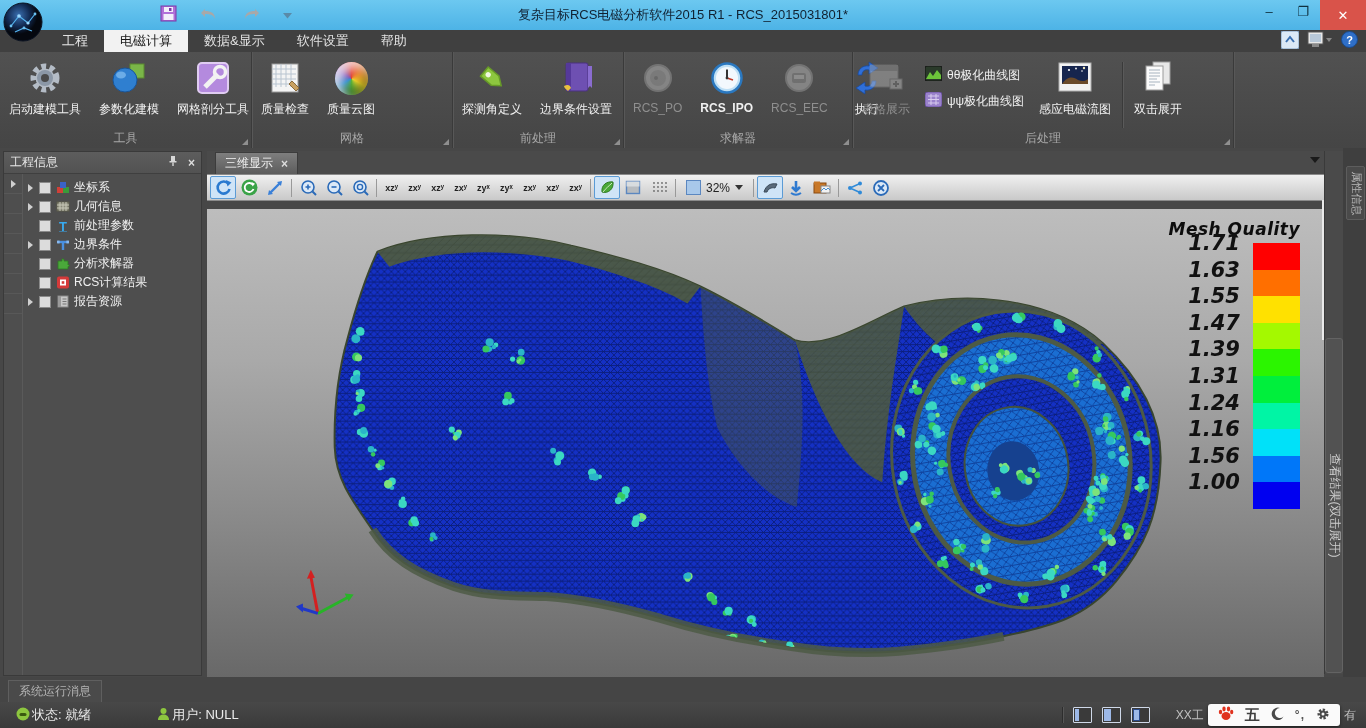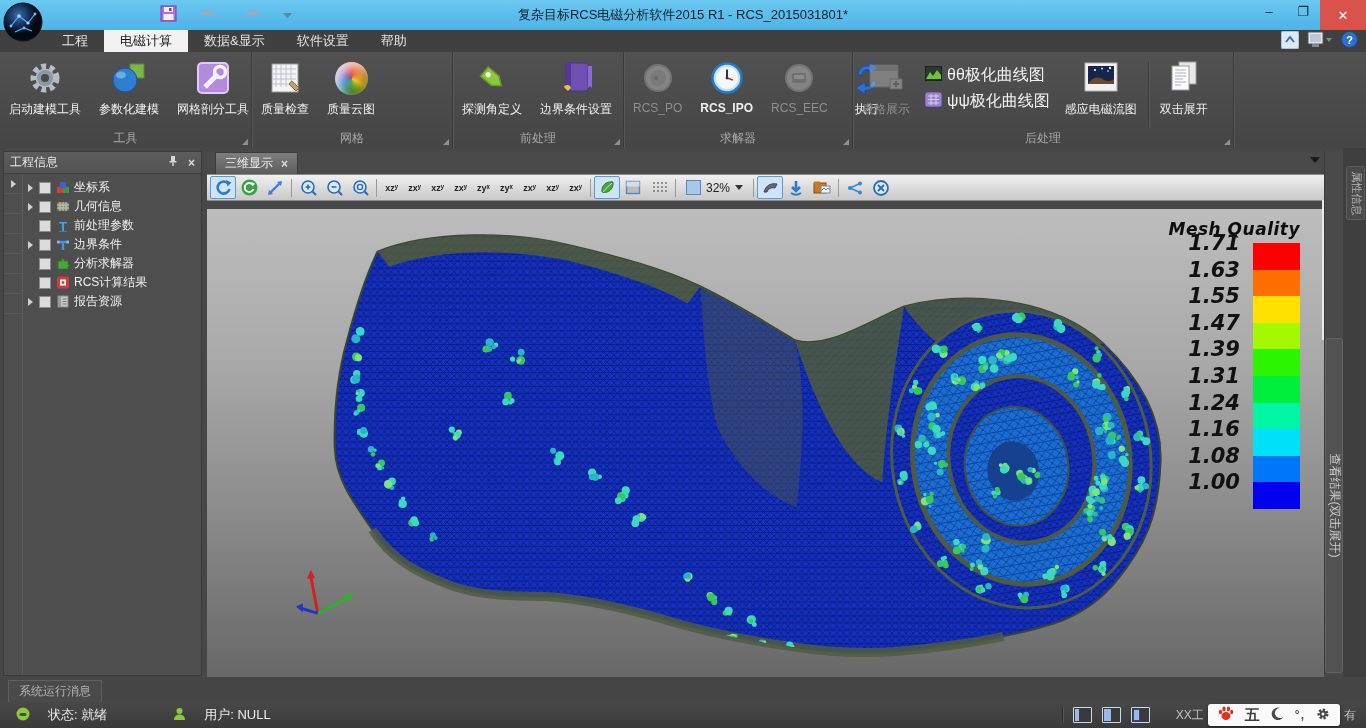--- a/index.html
+++ b/index.html
@@ -28,21 +28,21 @@
   .rgroup-corner{position:absolute;right:3px;bottom:3px;width:0;height:0;border-left:6px solid transparent;border-bottom:6px solid #8f8f8f;}
   .rbtns{display:flex;height:78px;align-items:flex-start;padding-top:4px;}
   .rbtn{display:flex;flex-direction:column;align-items:center;padding:2px 9px 0 9px;}
   .rbtn .ric{height:40px;display:flex;align-items:center;justify-content:center;}
   .rbtn .rlbl{margin-top:3px;color:#f0f0f0;font-size:12px;white-space:nowrap;}
   .rbtn.disabled .rlbl{color:#8f8f8f;}
   .rbtn.disabled .ric{opacity:.45;filter:grayscale(1);}
   .rsep{width:1px;height:66px;background:#3a3a3a;box-shadow:1px 0 0 #5a5a5a;margin:6px 2px 0 2px;}
   .stack{display:flex;flex-direction:column;justify-content:flex-start;padding-top:6px;}
   .sbtn{display:flex;align-items:center;gap:5px;height:26px;padding:0 6px;}
-  .sbtn .rlbl{color:#f0f0f0;font-size:16px;white-space:nowrap;}
+  .sbtn .rlbl{color:#f0f0f0;font-size:12px;white-space:nowrap;}
   
   .main{left:0;top:148px;width:1366px;height:529px;background:#474747;}
   
   .lpanel{position:absolute;left:3px;top:3px;width:197px;height:523px;background:#4e4e4e;border:1px solid #3a3a3a;}
   .lpanel-hdr{height:21px;background:linear-gradient(#5d5d5d,#525252);display:flex;align-items:center;padding:0 6px;border-bottom:1px solid #3f3f3f;}
   .lpanel-hdr .t{flex:1;color:#e6e6e6;font-size:12px;}
   .gutter{position:absolute;left:0;top:22px;bottom:0;width:18px;border-right:1px solid #5a5a5a;}
   .gcell{height:19px;border-bottom:1px solid #585858;display:flex;align-items:center;justify-content:center;}
   .tree{position:absolute;left:19px;top:26px;right:0;}
   .trow{display:flex;align-items:center;height:19px;gap:4px;padding-left:2px;}
@@ -79,21 +79,21 @@
   .rstrip{position:absolute;left:1324px;top:3px;width:19px;height:523px;background:#4a4a4a;border-left:1px solid #3a3a3a;}
   .rstab{position:absolute;left:1px;top:190px;width:16px;height:330px;background:#525252;border:1px solid #636363;border-radius:3px;display:flex;align-items:center;justify-content:center;}
   .vtext{white-space:nowrap;transform:rotate(90deg);color:#cfcfcf;font-size:12px;}
   .redge{position:absolute;left:1343px;top:0;width:23px;height:529px;background:#3f3f3f;}
   .retab{position:absolute;left:3px;top:18px;width:17px;height:52px;background:#4a4a4a;border:1px solid #5d5d5d;border-radius:2px;display:flex;align-items:center;justify-content:center;}
   .retab .vtext{font-size:11px;color:#b8b8b8;}
   
   .bdock{left:0;top:677px;width:1366px;height:25px;background:#454545;}
   .btab{position:absolute;left:8px;top:3px;height:21px;padding:0 10px;border:1px solid #5f5f5f;border-bottom:none;color:#b4b4b4;line-height:21px;font-size:12px;background:#4a4a4a;}
   .statusbar{left:0;top:702px;width:1366px;height:26px;background:linear-gradient(#484848,#3a3a3a);display:flex;align-items:center;}
-  .stitem{display:flex;align-items:center;gap:18px;color:#ececec;font-size:13px;}
+  .stitem{display:flex;align-items:center;gap:2px;color:#ececec;font-size:13px;}
   .ssep{width:1px;height:16px;background:#2d2d2d;box-shadow:1px 0 0 #565656;}
   .layic{width:17px;height:14px;border:1px solid #cfd8e8;background:#3a3a3a;position:relative;border-radius:1px;}
   .layic i{position:absolute;left:1px;top:1px;bottom:1px;background:#9cb8e8;display:block;}
   .ime{height:22px;background:#fafafa;border-radius:3px;box-shadow:0 1px 3px rgba(0,0,0,.5);display:flex;align-items:center;gap:11px;padding:0 10px;color:#444;}
   .ime .wubi{font-size:15px;color:#3f3f3f;font-weight:bold;}
   .punct{font-size:12px;color:#555;font-weight:bold;letter-spacing:1px;}
 </style>
 </head>
 <body>
 
@@ -1088,21 +1088,21 @@
         <div class="legend-body">
           <div class="llabels">
             <div>1.71</div>
               <div>1.63</div>
             <div>1.55</div>
               <div>1.47</div>
             <div>1.39</div>
               <div>1.31</div>
             <div>1.24</div>
               <div>1.16</div>
-            <div>1.08</div>
+            <div>1.56</div>
               <div>1.00</div>
           </div>
           <div class="lswatches">
             <div style="background-color: rgb(255, 0, 0);"></div>
             <div style="background-color: rgb(255, 111, 0);"></div>
             <div style="background-color: rgb(255, 225, 0);"></div>
             <div style="background-color: rgb(164, 249, 0);"></div>
             <div style="background-color: rgb(43, 245, 0);"></div>
             <div style="background-color: rgb(0, 239, 60);"></div>
             <div style="background-color: rgb(0, 245, 165);"></div>

